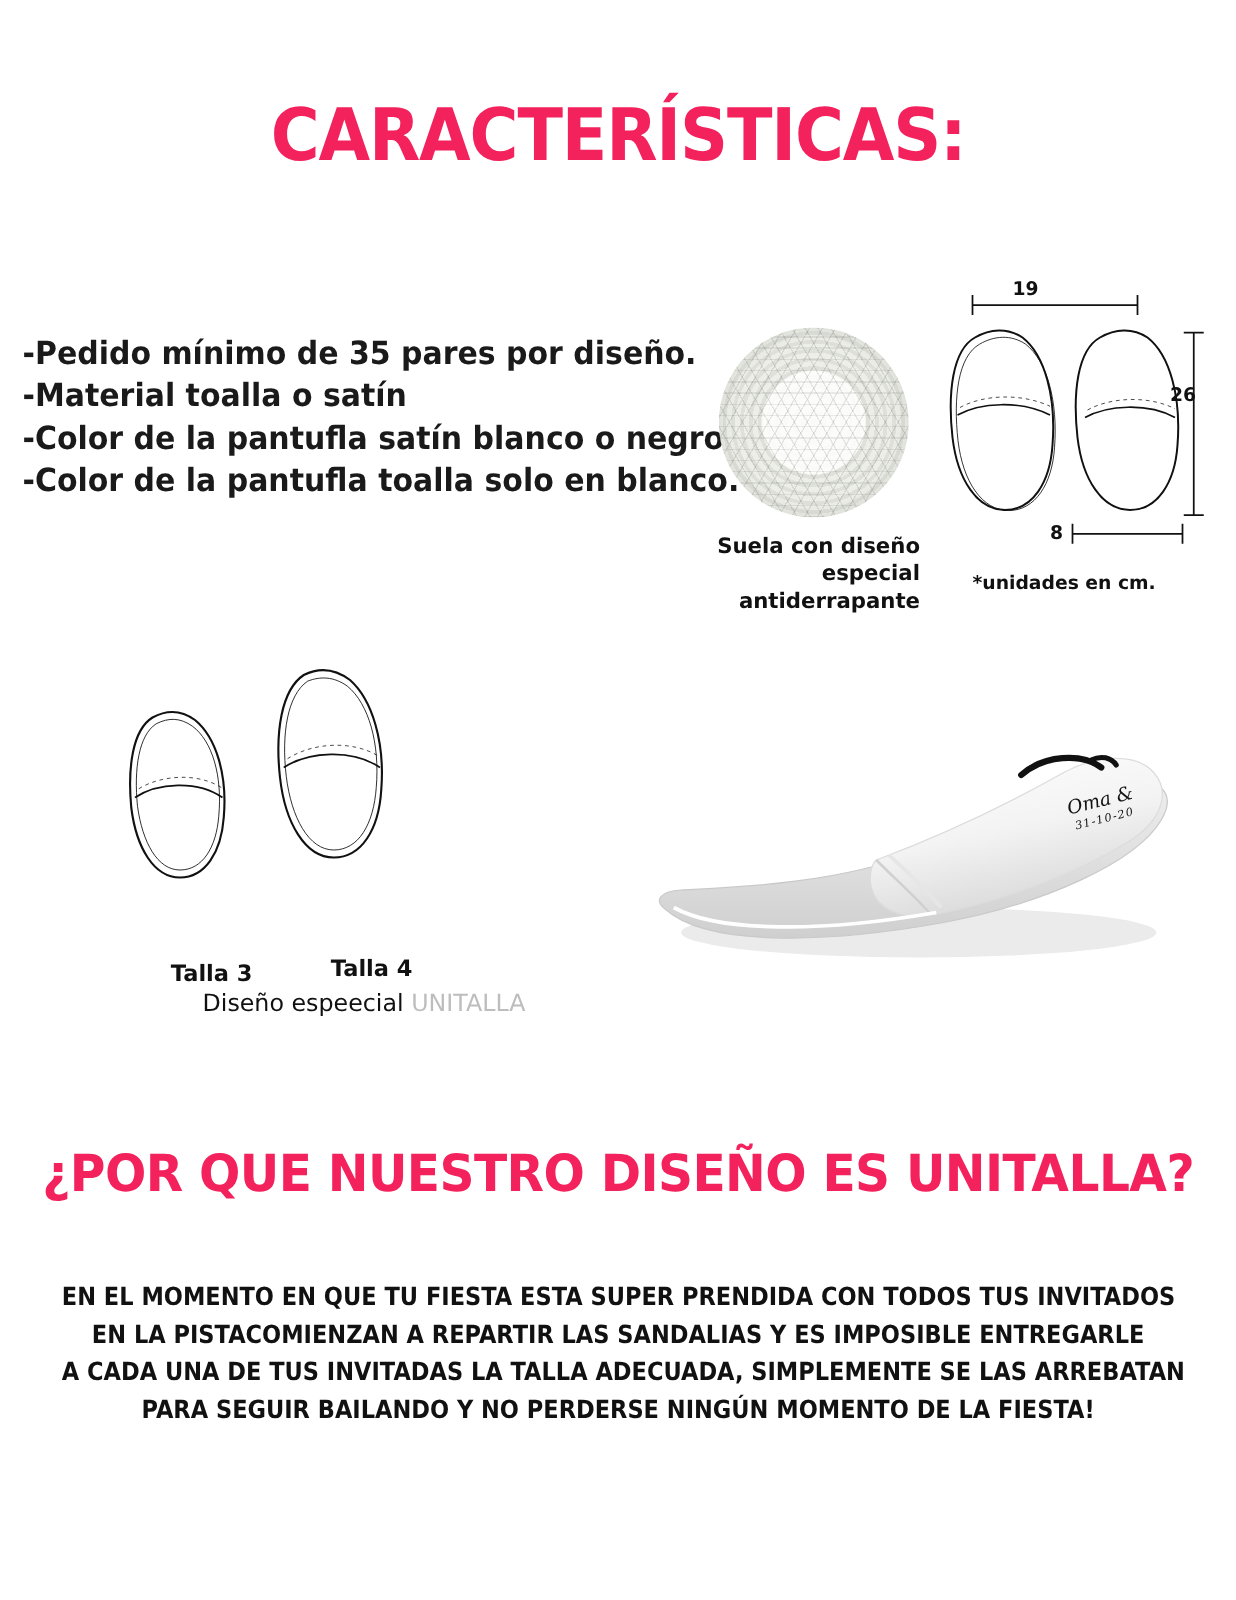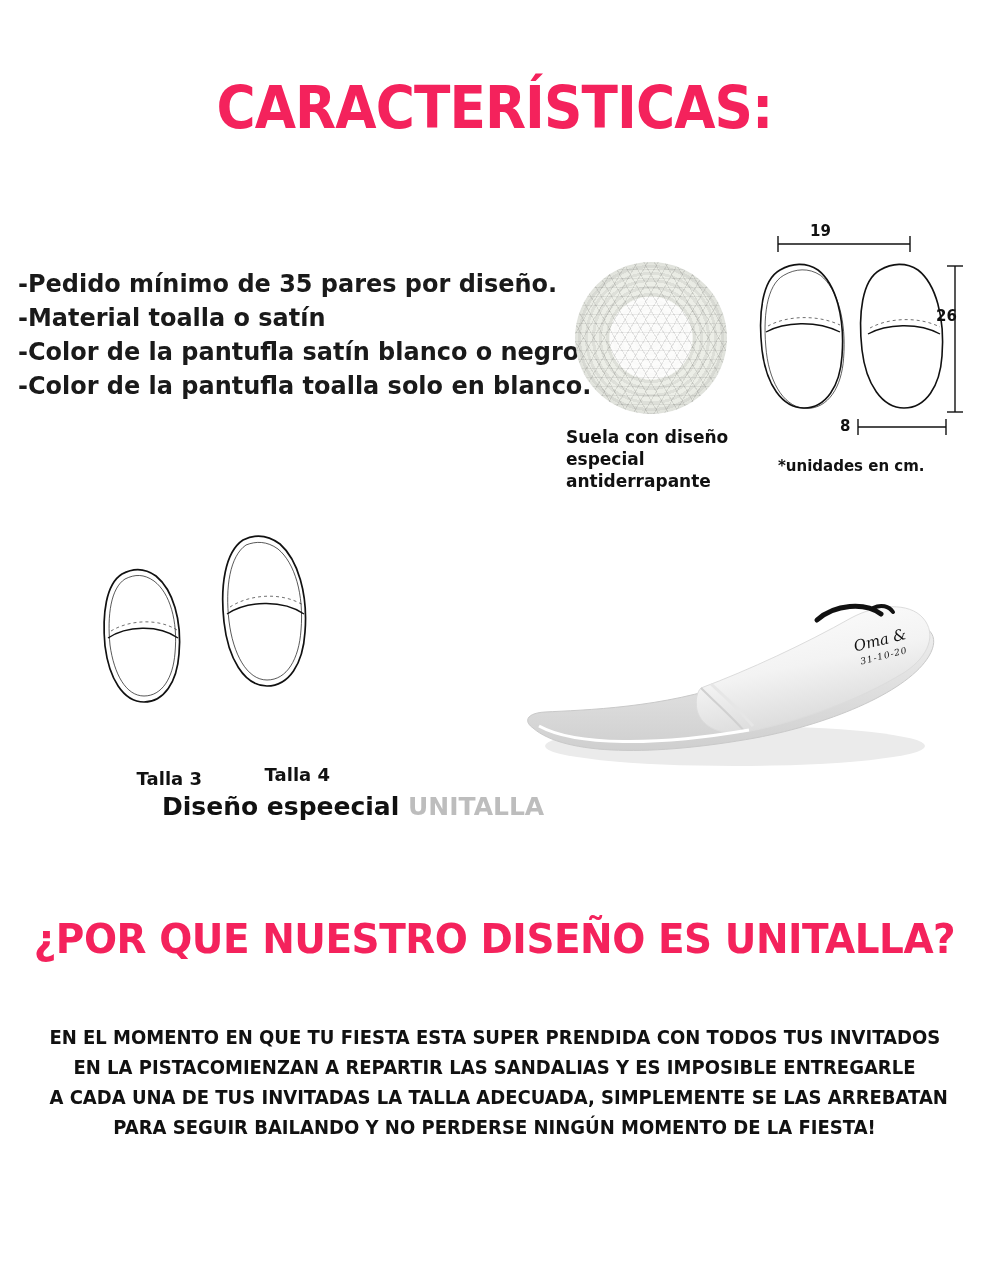--- a/index.html
+++ b/index.html
@@ -52,21 +52,21 @@
     transform-origin: left top;
   }
   .features-list div { white-space: nowrap; }
 
   
   .sole-wrap {
     position: absolute;
     top: 262px;
     left: 566px;
     width: 170px;
-    text-align: left;
+    text-align: right;
   }
   .sole-circle {
     width: 152px;
     height: 152px;
     margin: 0 auto;
     border-radius: 50%;
     background-color: #eceee7;
     background-image:
       radial-gradient(circle at 50% 50%, rgba(255,255,255,0.85) 0 38%, rgba(0,0,0,0) 39%),
       repeating-radial-gradient(circle at 50% 50%, rgba(0,0,0,0.06) 0 3px, rgba(0,0,0,0) 3px 7px);
@@ -139,22 +139,22 @@
     font-weight: bold;
     font-size: 18px;
     color: #111;
     margin-top: 6px;
   }
   .unitalla-line {
     position: absolute;
     top: 298px;
     left: 90px;
     font-family: "DejaVu Sans", sans-serif;
-    font-weight: bold;
-    font-size: 25px;
+    font-weight: normal;
+    font-size: 19px;
     color: #111;
     white-space: nowrap;
   }
   .unitalla-line .hl { color: #bdbdbd; }
 
   
   .photo-wrap {
     position: absolute;
     top: 560px;
     left: 505px;

